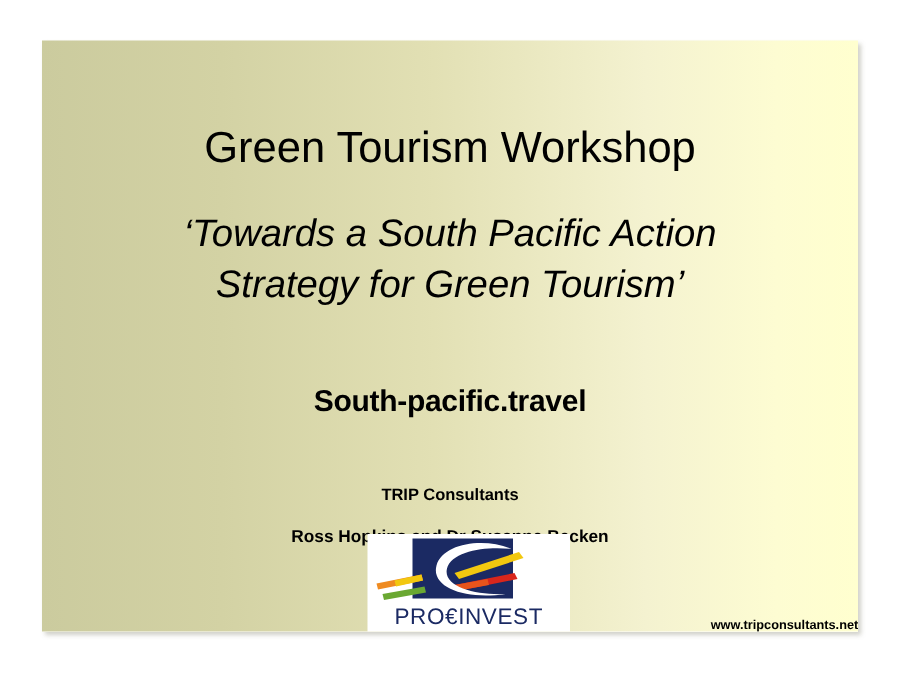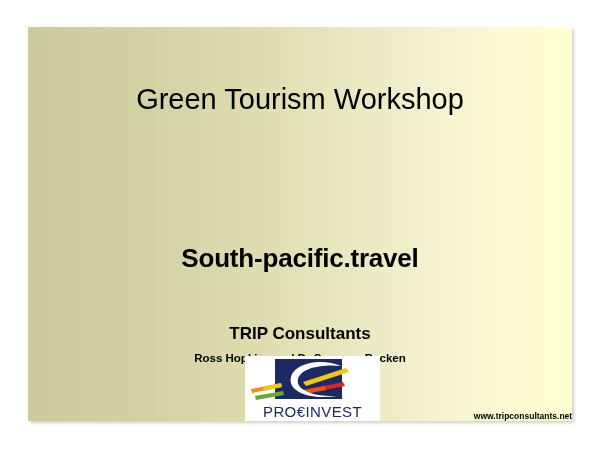--- a/index.html
+++ b/index.html
@@ -65,30 +65,30 @@
     font-weight: 400;
     line-height: 34px;
   }
   #subtitle-block .sub-l {
     display: block;
     white-space: nowrap;
   }
 
   
   #domain-line {
-    top: 216px;
-    font-size: 26px;
+    top: 230px;
+    font-size: 20px;
     font-weight: bold;
     letter-spacing: -0.2px;
   }
 
   
   #org-line {
     top: 297px;
-    font-size: 17px;
+    font-size: 11px;
     font-weight: bold;
   }
   #authors-line {
     top: 325px;
     font-size: 11.5px;
     font-weight: bold;
   }
 
   
   #logo-box {
@@ -135,20 +135,24 @@
 </style>
 </head>
 <body>
 
 <div id="slide-canvas">
 
   <div id="slide">
 
     <div class="line" id="title-line">Green Tourism Workshop</div>
 
+    <div id="subtitle-block">
+      <span class="sub-l">‘Towards a South Pacific Action</span>
+      <span class="sub-l">Strategy for Green Tourism’</span>
+    </div>
 
     <div class="line" id="domain-line">South-pacific.travel</div>
 
     <div class="line" id="org-line">TRIP Consultants</div>
 
     <div class="line" id="authors-line">Ross Hopkins and Dr Susanne Becken</div>
 
     <div id="url-line">www.tripconsultants.net</div>
 
     <div id="logo-box">

